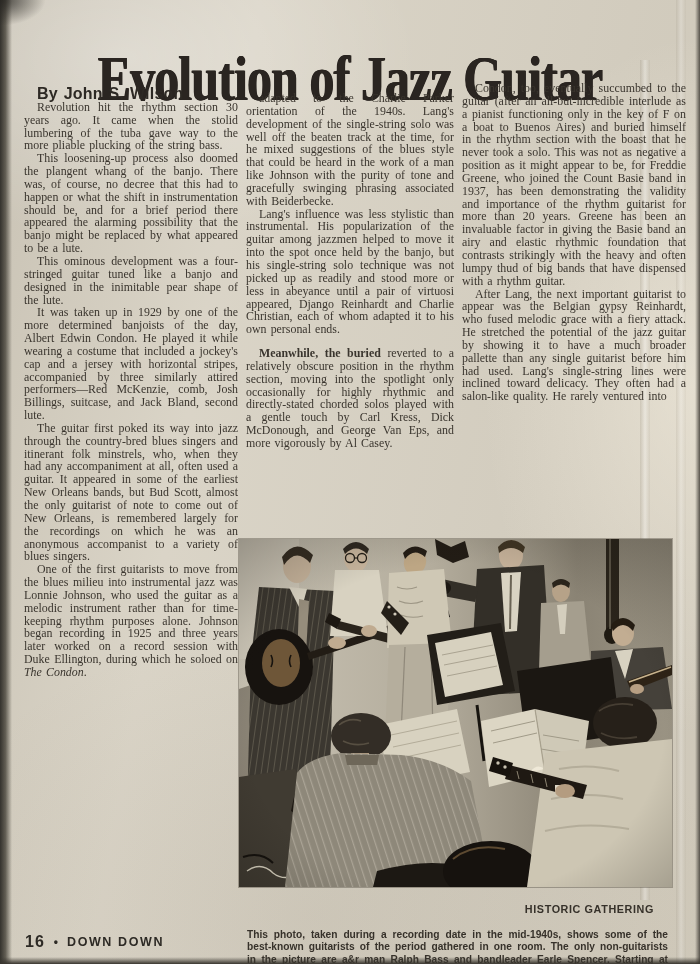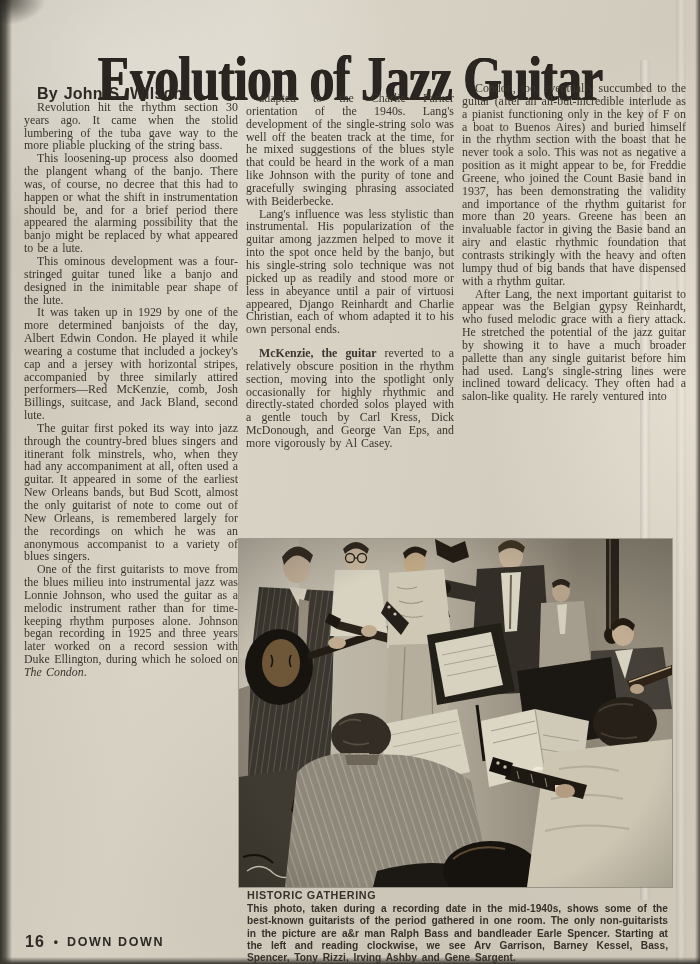--- a/index.html
+++ b/index.html
@@ -59,21 +59,21 @@
     position:absolute;left:239px;top:539px;width:433px;height:348px;
     background:#b6b0a2;outline:1px solid rgba(90,85,74,0.45);
   }
   .photo svg{display:block;width:100%;height:100%;}
 
   .caption{
     position:absolute;left:247px;top:889px;width:421px;
     font-family:"Liberation Sans", sans-serif;font-weight:bold;
     color:#36312a;
   }
-  .caption-heading{font-size:10.8px;text-align:left;letter-spacing:0.6px;margin:0;}
+  .caption-heading{font-size:10.8px;text-align:right;letter-spacing:0.6px;margin:14px;}
   .caption-body{font-size:10.2px;line-height:12.3px;text-align:justify;margin:2px 0 0 0;word-spacing:2px;}
 
   .footer{
     position:absolute;left:25px;top:933px;display:flex;align-items:center;gap:9px;
     font-family:"Liberation Sans", sans-serif;font-weight:bold;color:#2d2a25;
   }
   .footer .pagenum{font-size:16px;letter-spacing:1px;}
   .footer .bullet{font-size:12px;}
   .footer .mag{font-size:12.5px;letter-spacing:1.6px;}
 </style>
@@ -92,21 +92,21 @@
   <p>This loosening-up process also doomed the plangent whang of the banjo. There was, of course, no decree that this had to happen or what the shift in instrumentation should be, and for a brief period there appeared the alarming possibility that the banjo might be replaced by what appeared to be a lute.</p>
   <p>This ominous development was a four-stringed guitar tuned like a banjo and designed in the inimitable pear shape of the lute.</p>
   <p>It was taken up in 1929 by one of the more determined banjoists of the day, Albert Edwin Condon. He played it while wearing a costume that included a jockey's cap and a jersey with horizontal stripes, accompanied by three similarly attired performers—Red McKenzie, comb, Josh Billings, suitcase, and Jack Bland, second lute.</p>
   <p>The guitar first poked its way into jazz through the country-bred blues singers and itinerant folk minstrels, who, when they had any accompaniment at all, often used a guitar. It appeared in some of the earliest New Orleans bands, but Bud Scott, almost the only guitarist of note to come out of New Orleans, is remembered largely for the recordings on which he was an anonymous accompanist to a variety of blues singers.</p>
   <p><span>One of the first guitarists to move from the blues milieu into instrumental jazz was Lonnie Johnson, who used the guitar as a melodic instrument rather than for time-keeping rhythm purposes alone. Johnson began recording in 1925 and three years later worked on a record session with Duke Ellington, during which he soloed on </span><span class="ital">The Condon</span><span>.</span></p>
 </div>
 
 <div class="col col2">
   <p>adapted to the Charlie Parker orientation of the 1940s. Lang's development of the single-string solo was well off the beaten track at the time, for he mixed suggestions of the blues style that could be heard in the work of a man like Johnson with the purity of tone and gracefully swinging phrasing associated with Beiderbecke.</p>
   <p>Lang's influence was less stylistic than instrumental. His popularization of the guitar among jazzmen helped to move it into the spot once held by the banjo, but his single-string solo technique was not picked up as readily and stood more or less in abeyance until a pair of virtuosi appeared, Django Reinhardt and Charlie Christian, each of whom adapted it to his own personal ends.</p>
-  <p class="space-before"><span class="lead-bold">McKenzie, the guitar</span><span> reverted to a relatively obscure position in the rhythm section, moving into the spotlight only occasionally for highly rhythmic and directly-stated chorded solos played with a gentle touch by Carl Kress, Dick McDonough, and George Van Eps, and more vigorously by Al Casey.</span></p>
+  <p class="space-before"><span class="lead-bold">Meanwhile, the buried</span><span> reverted to a relatively obscure position in the rhythm section, moving into the spotlight only occasionally for highly rhythmic and directly-stated chorded solos played with a gentle touch by Carl Kress, Dick McDonough, and George Van Eps, and more vigorously by Al Casey.</span></p>
 </div>
 
 <div class="col col3">
   <p>Condon, too, eventually succumbed to the guitar (after an all-but-incredible interlude as a pianist functioning only in the key of F on a boat to Buenos Aires) and buried himself in the rhythm section with the boast that he never took a solo. This was not as negative a position as it might appear to be, for Freddie Greene, who joined the Count Basie band in 1937, has been demonstrating the validity and importance of the rhythm guitarist for more than 20 years. Greene has been an invaluable factor in giving the Basie band an airy and elastic rhythmic foundation that contrasts strikingly with the heavy and often lumpy thud of big bands that have dispensed with a rhythm guitar.</p>
   <p>After Lang, the next important guitarist to appear was the Belgian gypsy Reinhardt, who fused melodic grace with a fiery attack. He stretched the potential of the jazz guitar by showing it to have a much broader pallette than any single guitarist before him had used. Lang's single-string lines were inclined toward delicacy. They often had a salon-like quality. He rarely ventured into</p>
 </div>
 
 <div class="photo">
 <svg viewBox="0 0 433 348" preserveAspectRatio="none">
   <defs>

